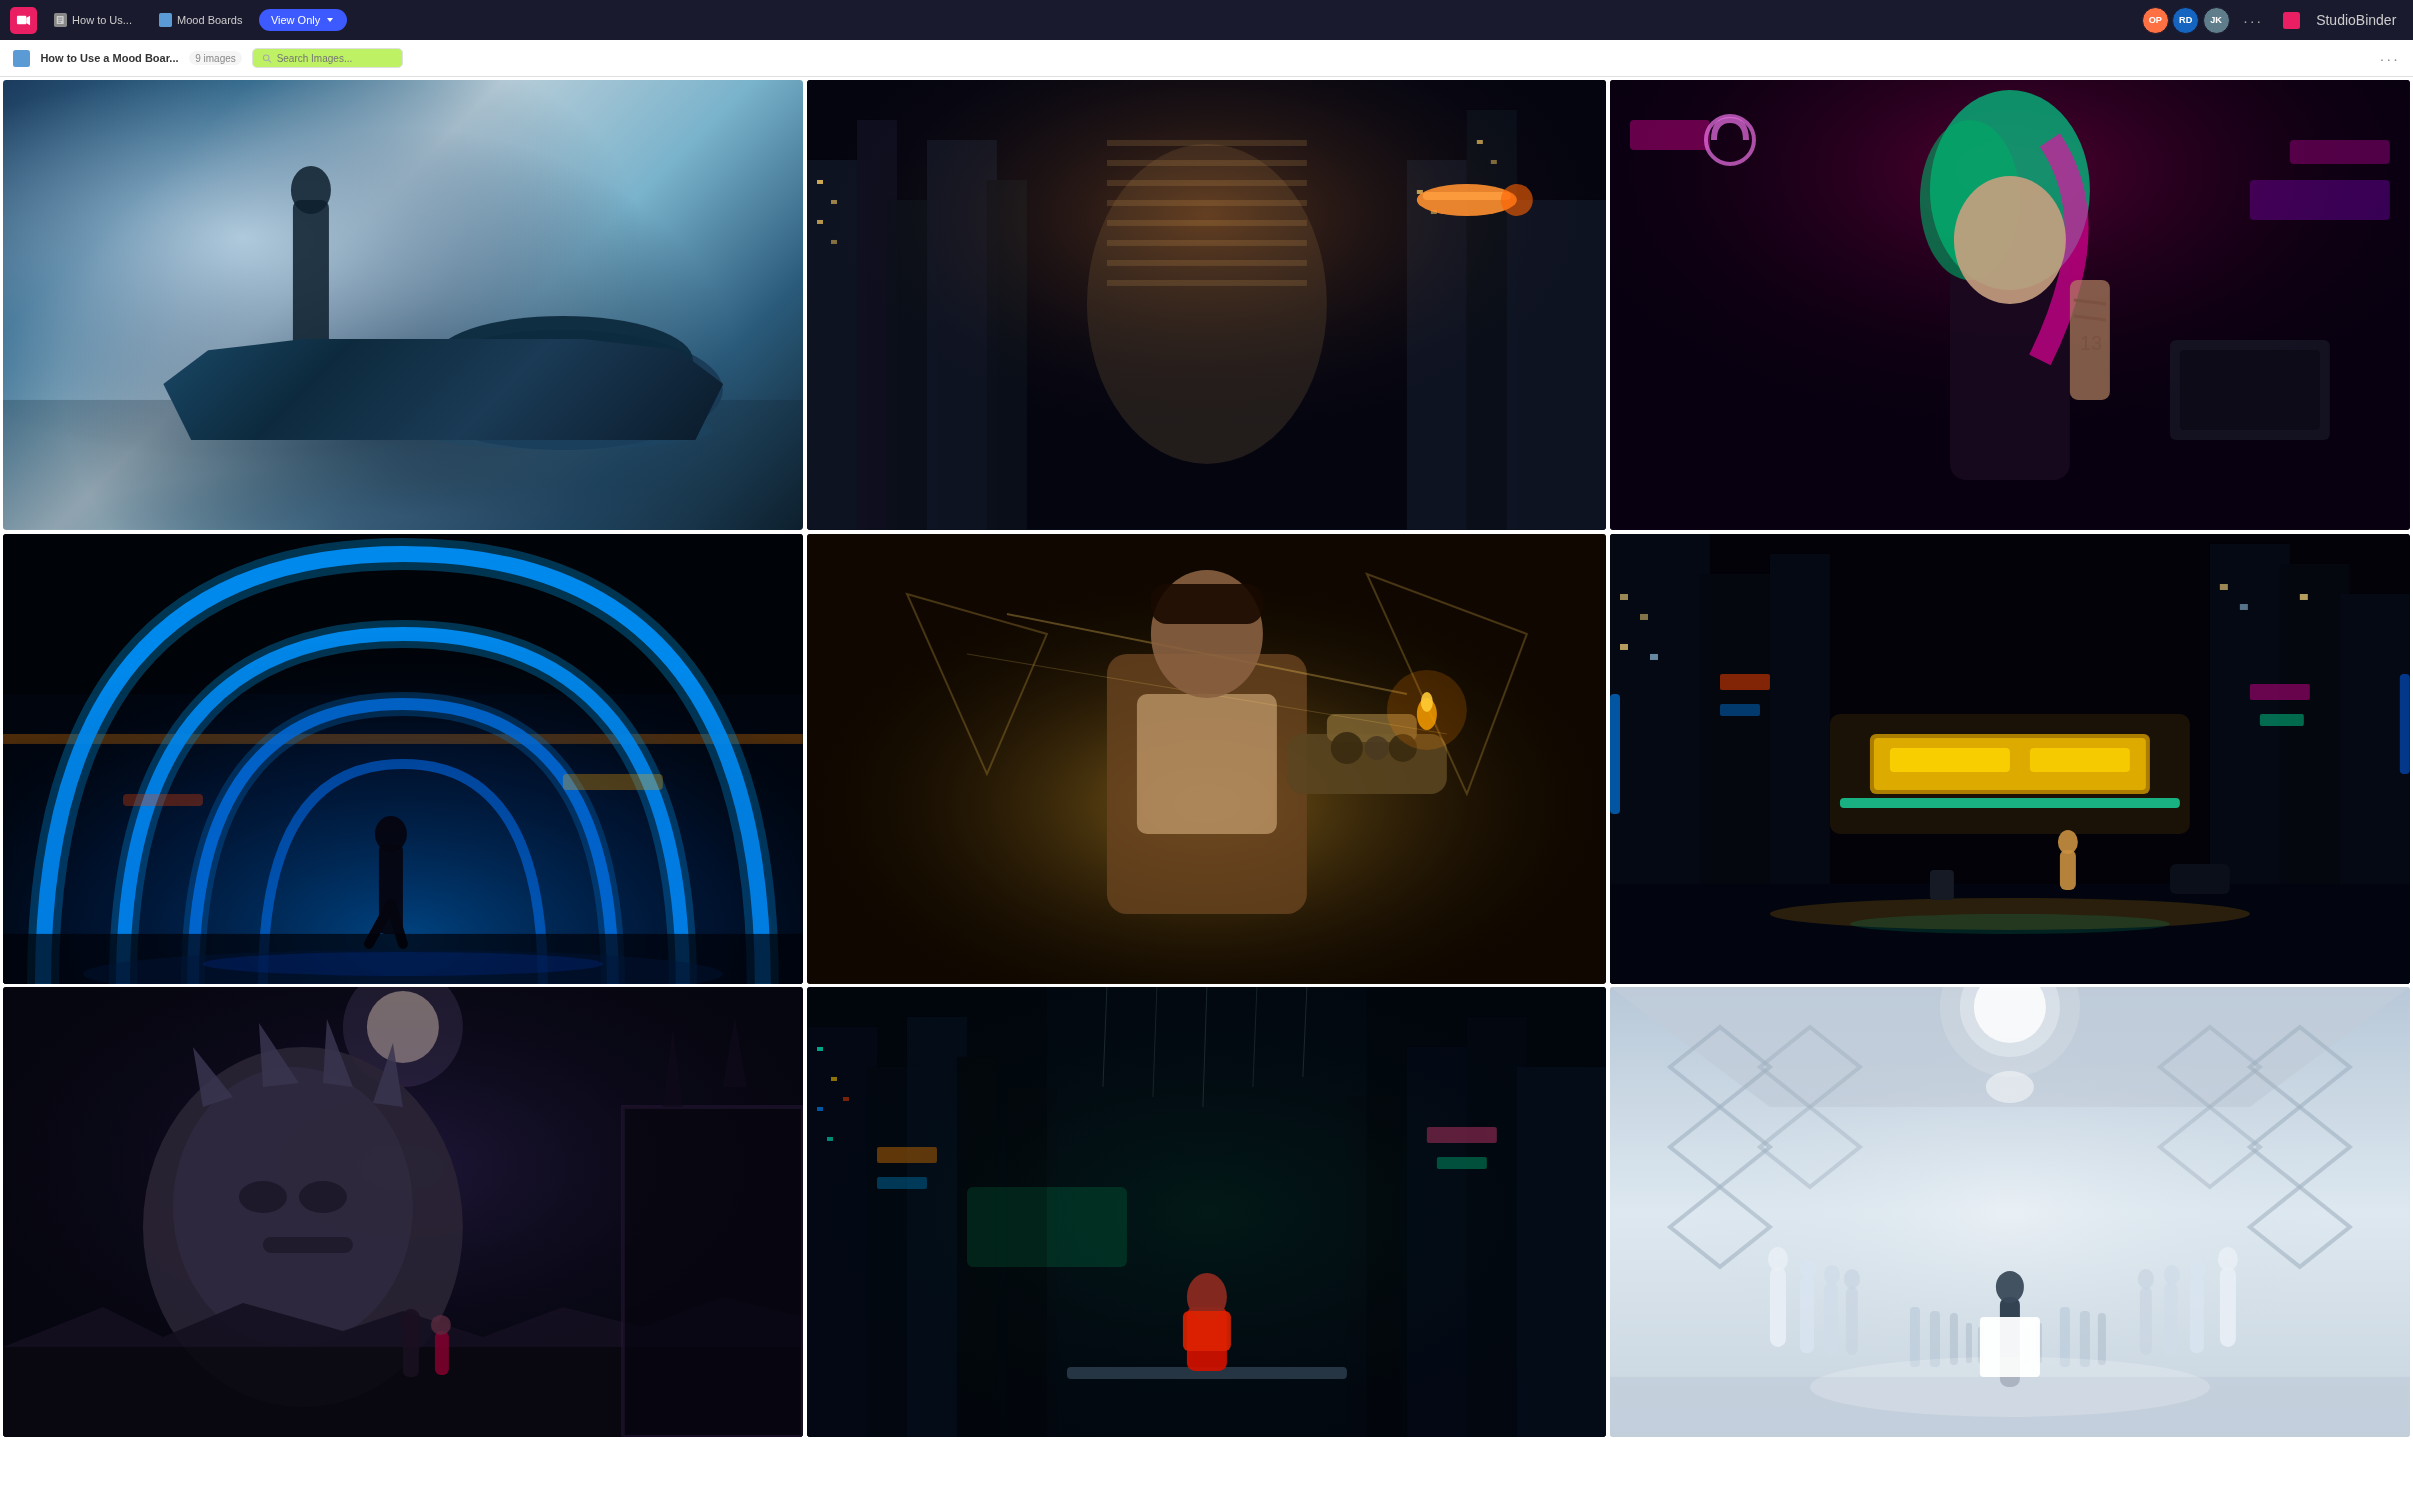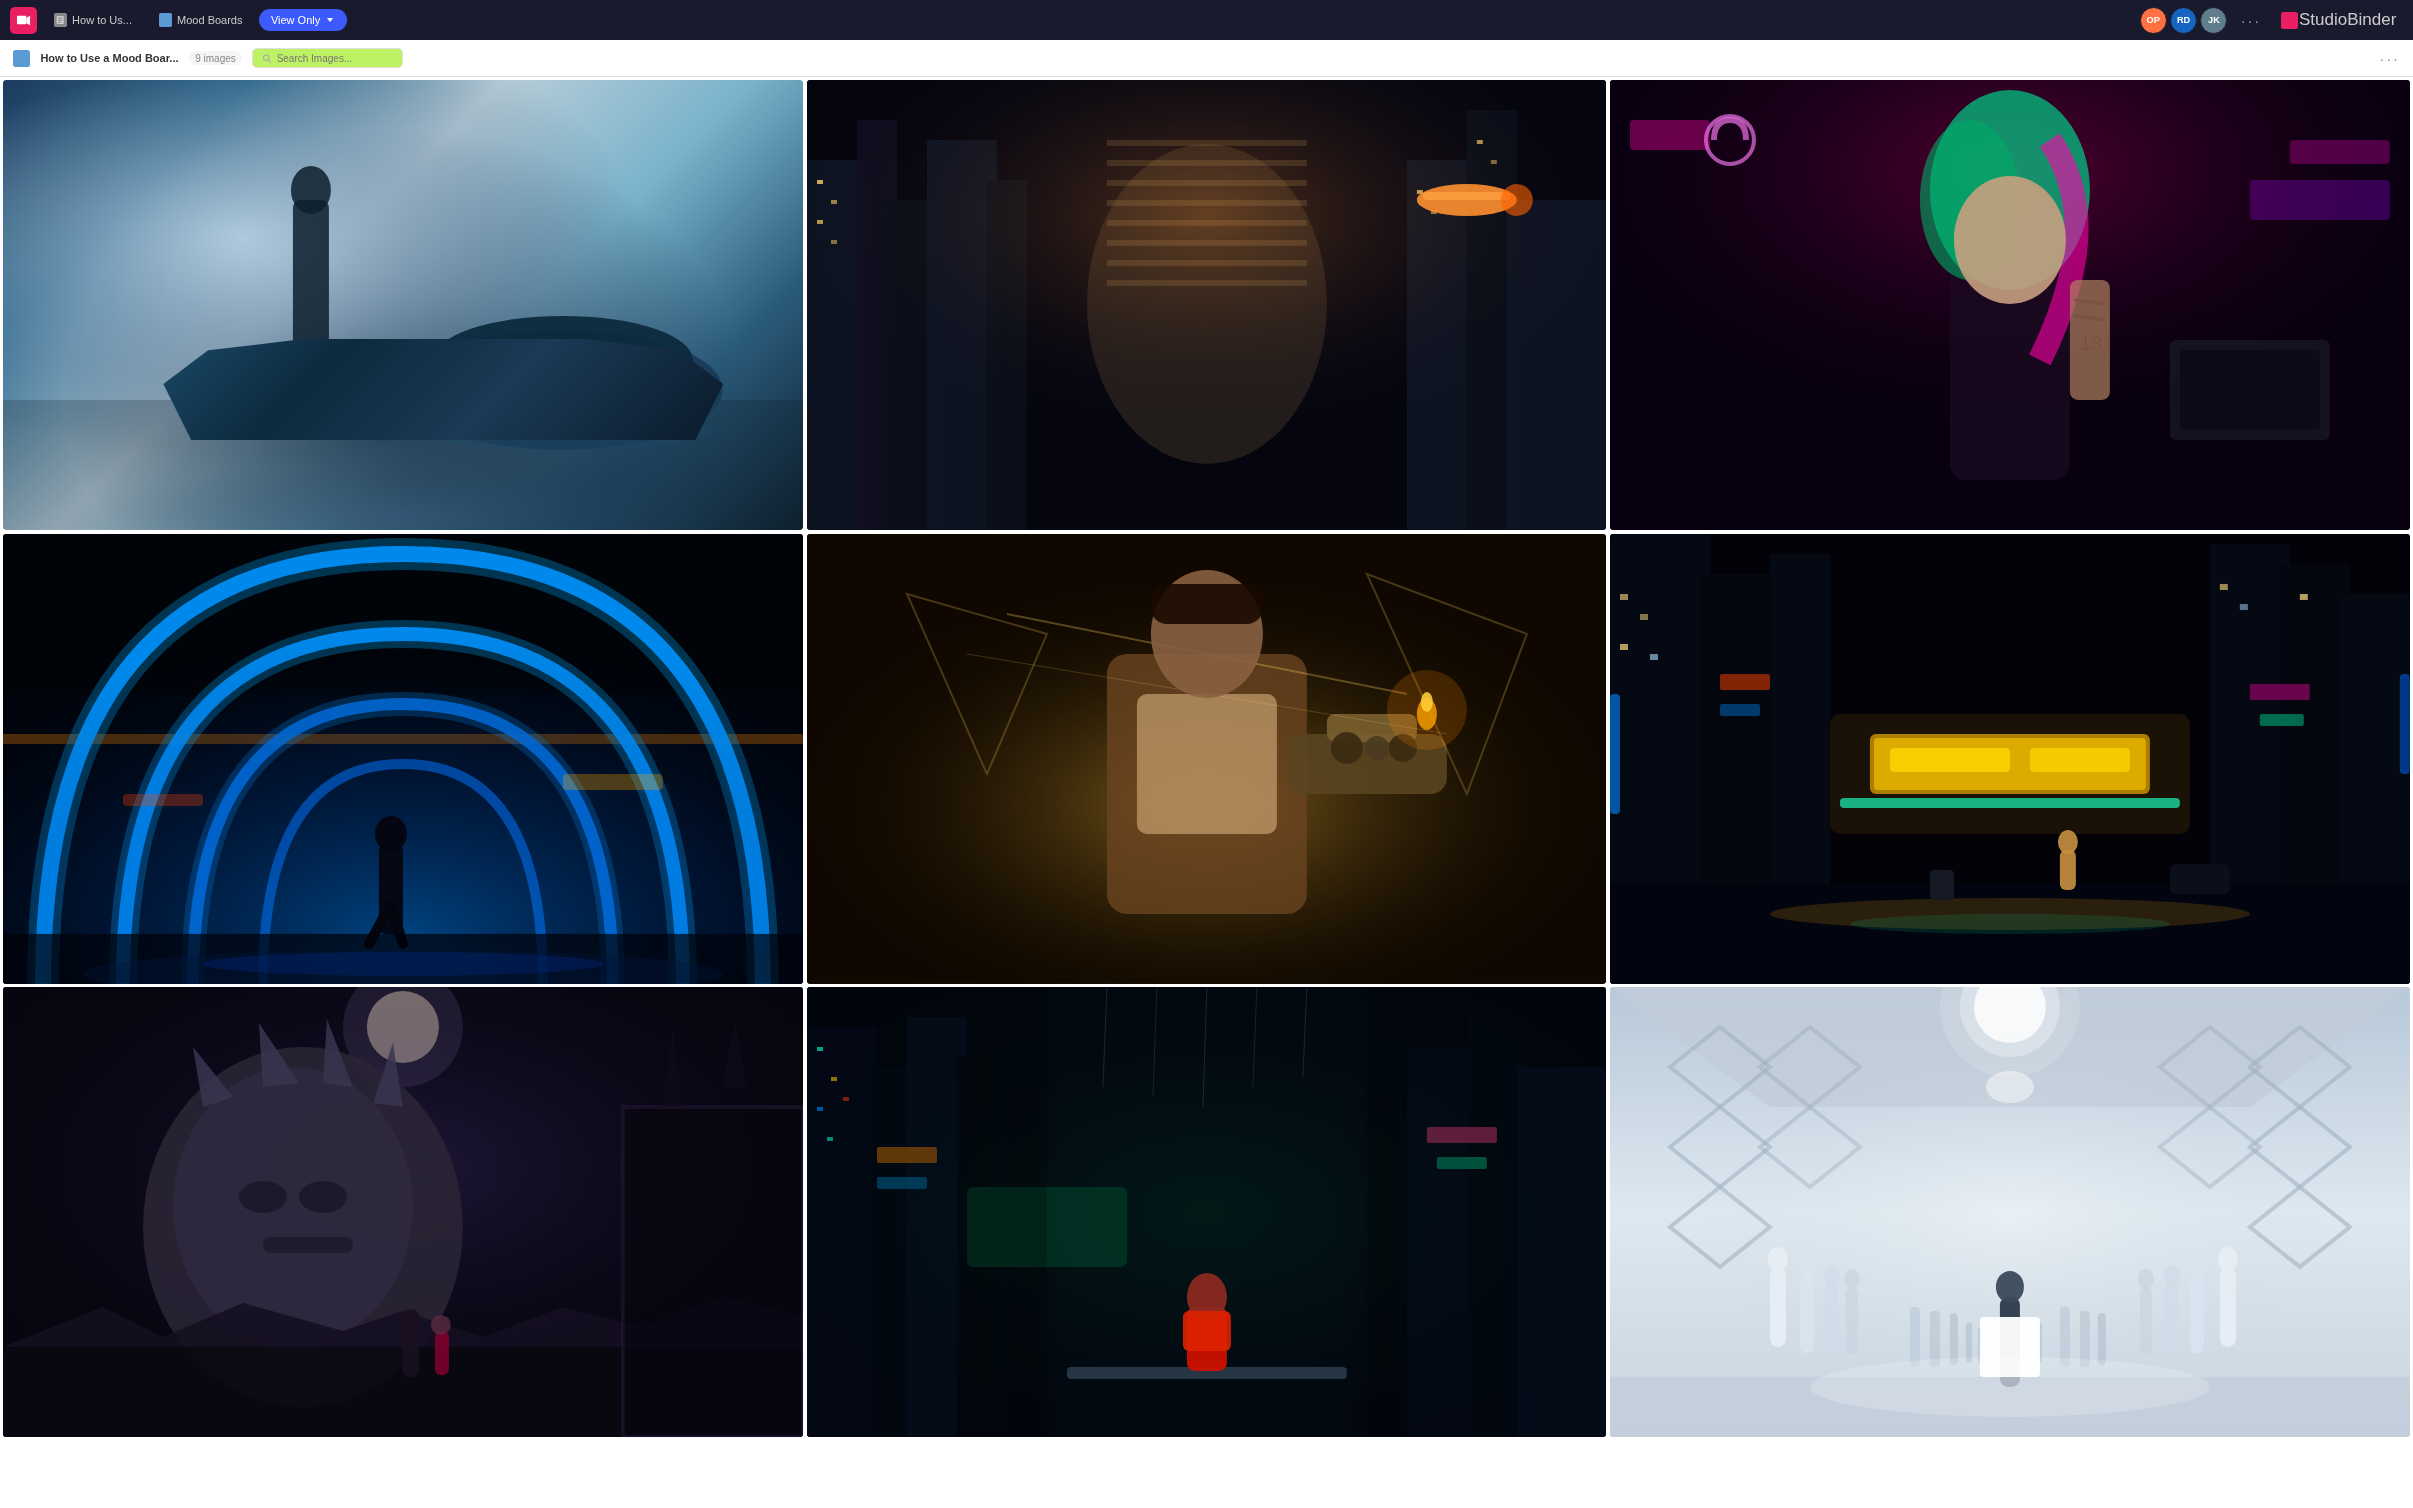--- a/index.html
+++ b/index.html
@@ -65,23 +65,23 @@
     .avatar-blue { background: #1565c0; }
     .avatar-gray { background: #607d8b; }
     .nav-dots {
       color: #aaa;
       font-size: 15px;
       padding: 3.4px 6.7px;
       cursor: pointer;
       letter-spacing: 1.7px;
     }
     .nav-brand {
-      display: flex; align-items: center; gap: 1px;
+      display: flex; align-items: center; gap: 16px;
       color: #ccc;
-      font-size: 17px;
+      font-size: 14px;
       padding: 3.4px 6.7px;
     }
     .nav-brand-icon {
       width: 17px; height: 17px;
       background: #e91e63;
       border-radius: 2.5px;
     }
 
     
     .subheader {

